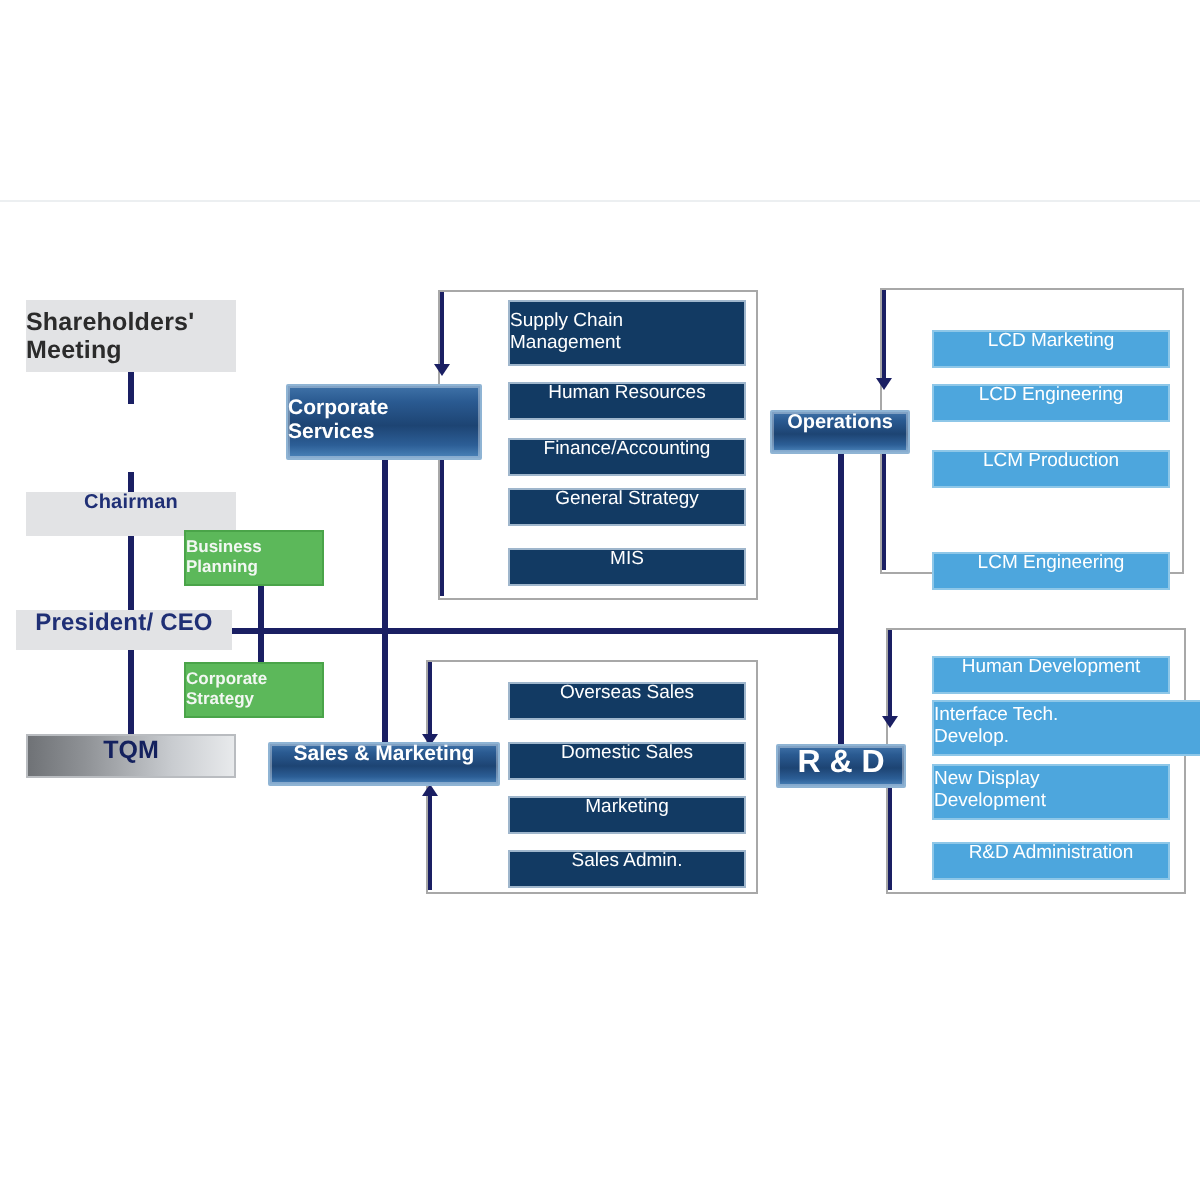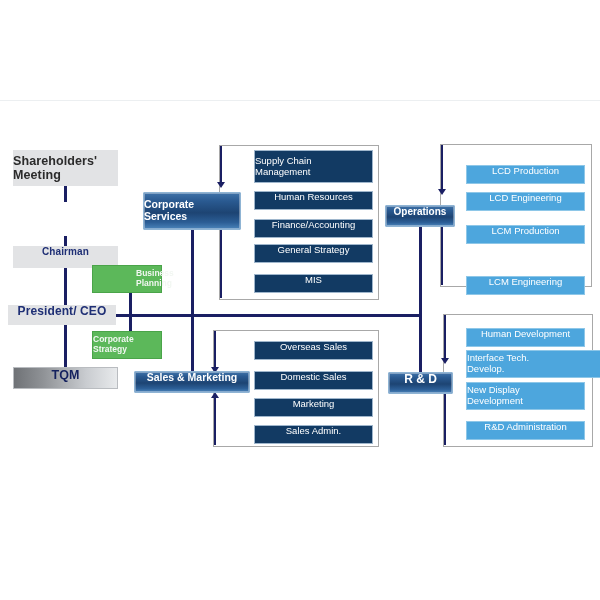--- a/index.html
+++ b/index.html
@@ -185,51 +185,51 @@
     <span>Meeting</span>
   </div>
 
 
   <div class="node gov gov-navy" style="left:13px; top:246px; width:105px; height:22px; font-size:10px;">Chairman</div>
 
   <div class="node tqm" style="left:13px; top:367px; width:105px; height:22px; font-size:12.5px;">TQM</div>
 
   <div class="node gov gov-navy" style="left:8px; top:305px; width:108px; height:20px; font-size:12px;">President/ CEO</div>
 
-  <div class="node green" style="left:92px; top:265px; width:70px; height:28px; flex-direction:column;padding-left:43px;">
+  <div class="node green" style="left:92px; top:265px; width:70px; height:28px; flex-direction:column;">
     <span>Business</span>
     <span>Planning</span>
   </div>
 
   <div class="node green" style="left:92px; top:331px; width:70px; height:28px; flex-direction:column;">
     <span>Corporate</span>
     <span>Strategy</span>
   </div>
 
   <div class="node division" style="left:143px; top:192px; width:98px; height:38px; font-size:10.5px; flex-direction:column;">
     <span>Corporate</span>
     <span>Services</span>
   </div>
 
   <div class="node division" style="left:385px; top:205px; width:70px; height:22px; font-size:10px;">Operations</div>
 
   <div class="node division" style="left:134px; top:371px; width:116px; height:22px; font-size:10.5px;">Sales &amp; Marketing</div>
 
-  <div class="node division" style="left:388px; top:372px; width:65px; height:22px; font-size:12px;">R &amp; D</div>
+  <div class="node division" style="left:388px; top:372px; width:65px; height:22px; font-size:16px;">R &amp; D</div>
 
   <div class="node subnavy" style="left:254px; top:150px; width:119px; height:33px; flex-direction:column;">
     <span>Supply Chain</span>
     <span>Management</span>
   </div>
   <div class="node subnavy" style="left:254px; top:191px; width:119px; height:19px;">Human Resources</div>
   <div class="node subnavy" style="left:254px; top:219px; width:119px; height:19px;">Finance/Accounting</div>
   <div class="node subnavy" style="left:254px; top:244px; width:119px; height:19px;">General Strategy</div>
   <div class="node subnavy" style="left:254px; top:274px; width:119px; height:19px;">MIS</div>
 
-  <div class="node sublight" style="left:466px; top:165px; width:119px; height:19px;">LCD Production</div>
+  <div class="node sublight" style="left:466px; top:165px; width:119px; height:19px;">LCD Marketing</div>
   <div class="node sublight" style="left:466px; top:192px; width:119px; height:19px;">LCD Engineering</div>
   <div class="node sublight" style="left:466px; top:225px; width:119px; height:19px;">LCM Production</div>
   <div class="node sublight" style="left:466px; top:252px; width:119px; height:19px;margin-top:24px;">LCM Engineering</div>
 
   <div class="node subnavy" style="left:254px; top:341px; width:119px; height:19px;">Overseas Sales</div>
   <div class="node subnavy" style="left:254px; top:371px; width:119px; height:19px;">Domestic Sales</div>
   <div class="node subnavy" style="left:254px; top:398px; width:119px; height:19px;">Marketing</div>
   <div class="node subnavy" style="left:254px; top:425px; width:119px; height:19px;">Sales Admin.</div>
 
   <div class="node sublight" style="left:466px; top:328px; width:119px; height:19px;">Human Development</div>

